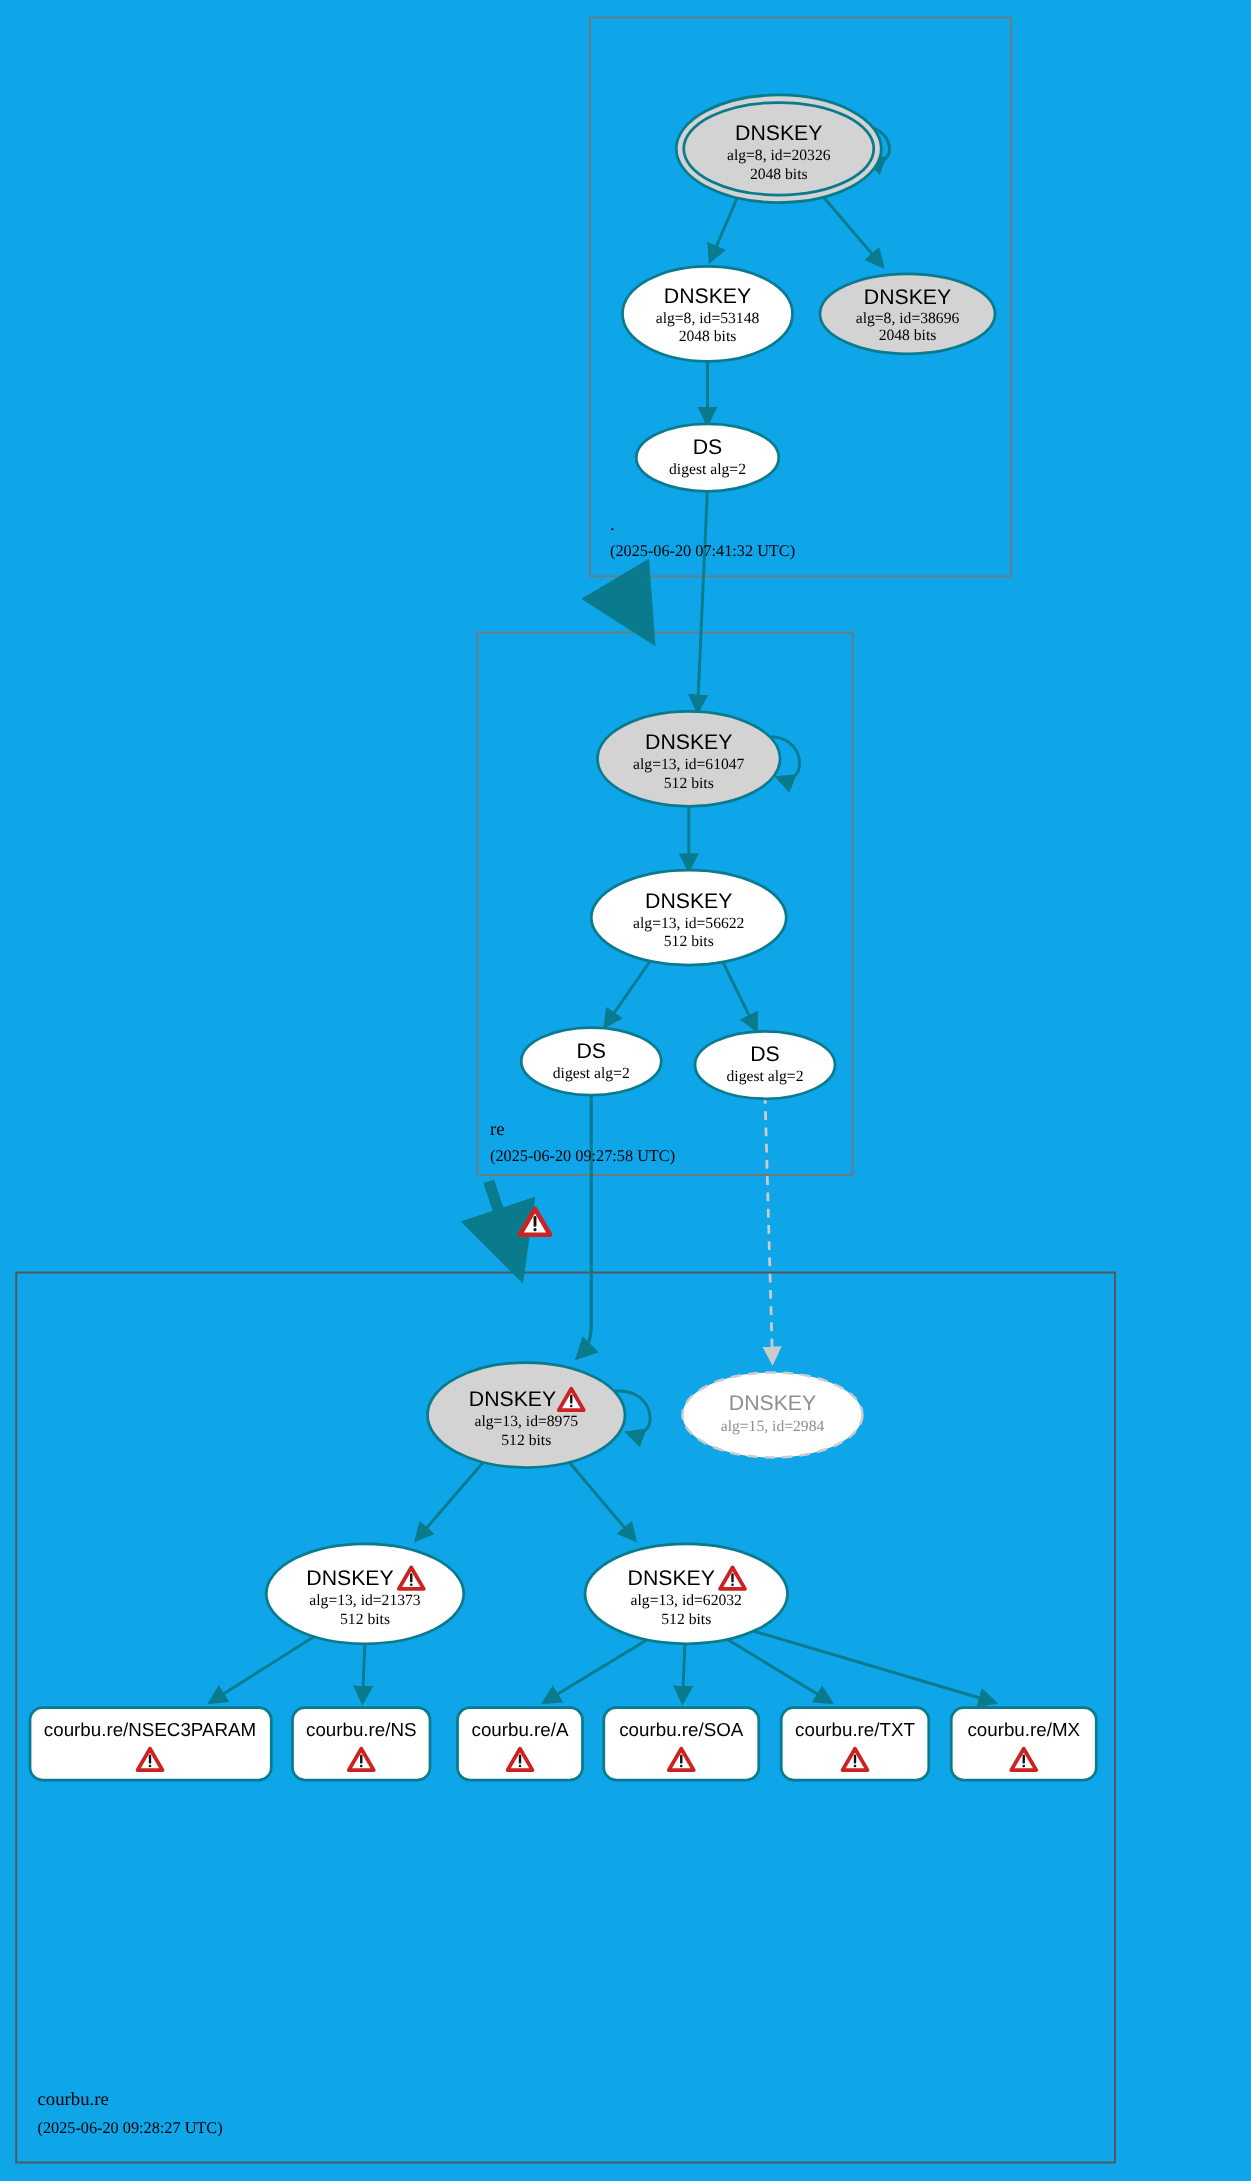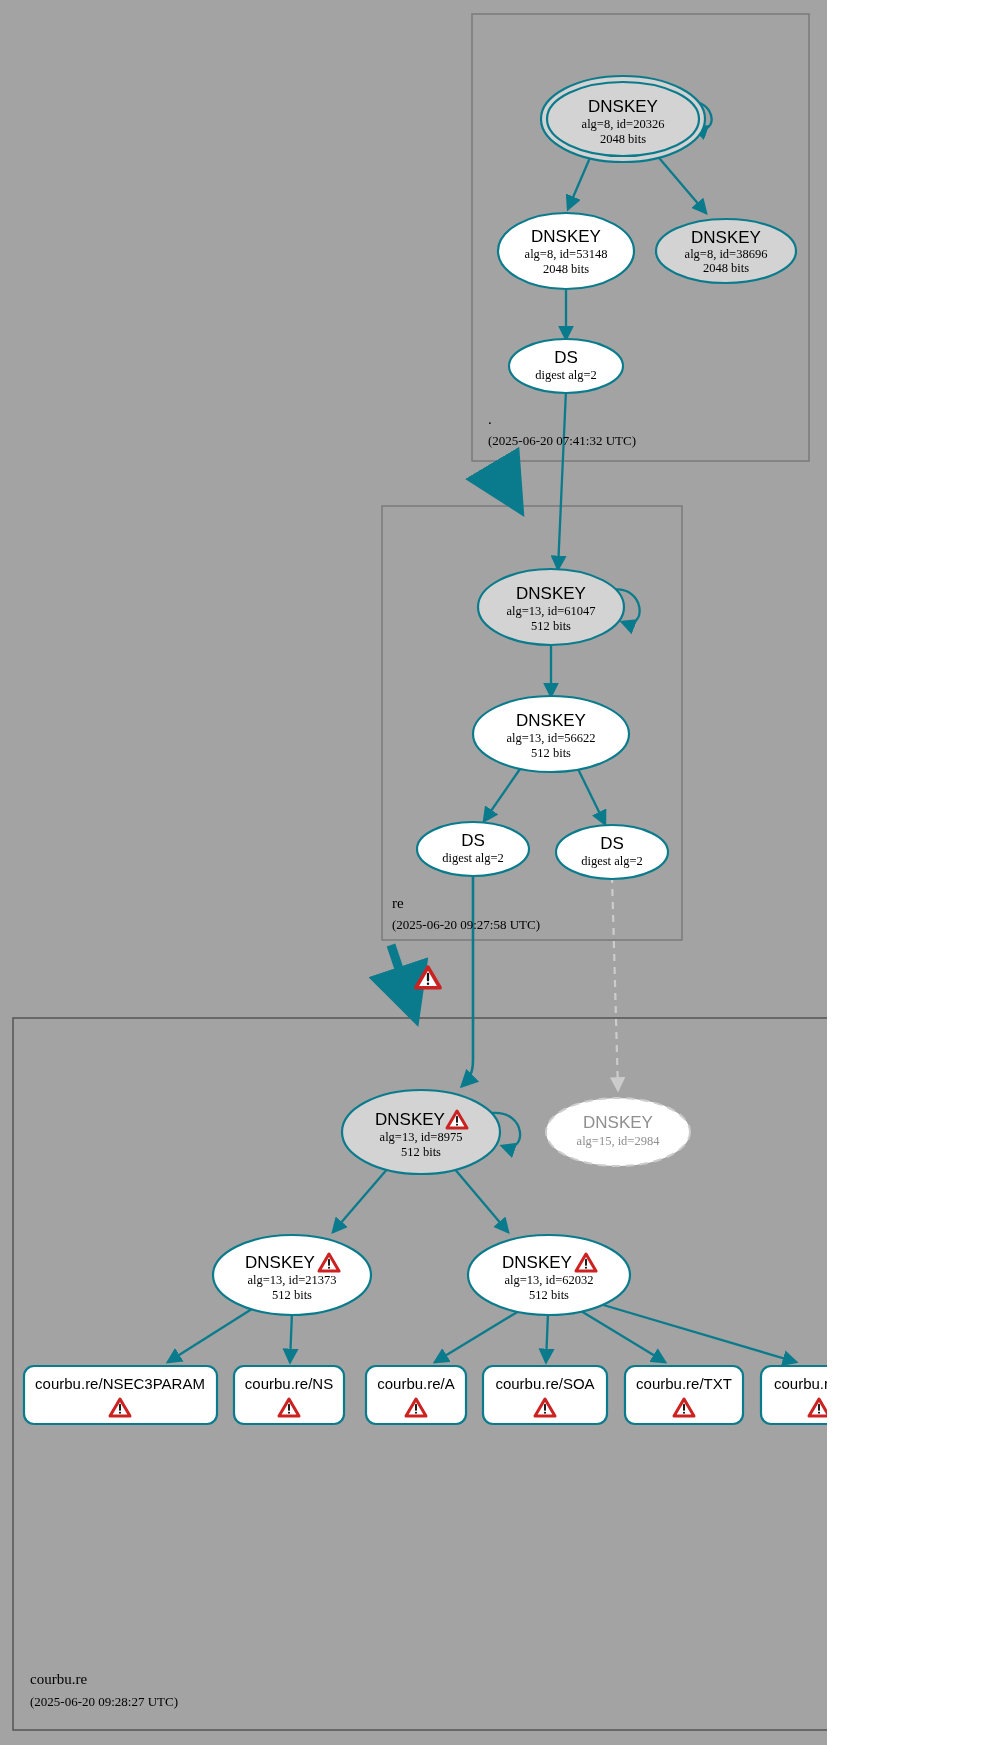--- a/index.html
+++ b/index.html
@@ -1,17 +1,17 @@
 <!DOCTYPE html>
 <html><head>
 <meta charset="utf-8">
 <style>
   html,body{margin:0;padding:0;background:#ffffff;}
   body{font-family:"Liberation Sans", sans-serif;}
-  #stage{position:relative;width:827px;height:1745px;overflow:hidden;background:#a3a3a3;text-align:center;}
+  #stage{position:relative;width:1001px;height:1745px;overflow:hidden;background:#0ea5e9;text-align:center;}
   svg#diagram{position:absolute;left:0;top:0;width:1001px;height:1745px;}
   .zone-label-name{font-family:"Liberation Serif", serif;font-size:15px;fill:#000;}
   .zone-label-time{font-family:"Liberation Serif", serif;font-size:13px;fill:#000;}
   .node-title{font-family:"Liberation Sans", sans-serif;font-size:17px;fill:#000;text-anchor:middle;}
   .node-sub{font-family:"Liberation Serif", serif;font-size:12.5px;fill:#000;text-anchor:middle;}
   .rr-title{font-family:"Liberation Sans", sans-serif;font-size:15px;fill:#000;text-anchor:middle;}
   .ghost-title{font-family:"Liberation Sans", sans-serif;font-size:17px;fill:#8f8f8f;text-anchor:middle;}
   .ghost-sub{font-family:"Liberation Serif", serif;font-size:12.5px;fill:#8f8f8f;text-anchor:middle;}
 </style>
 </head>

